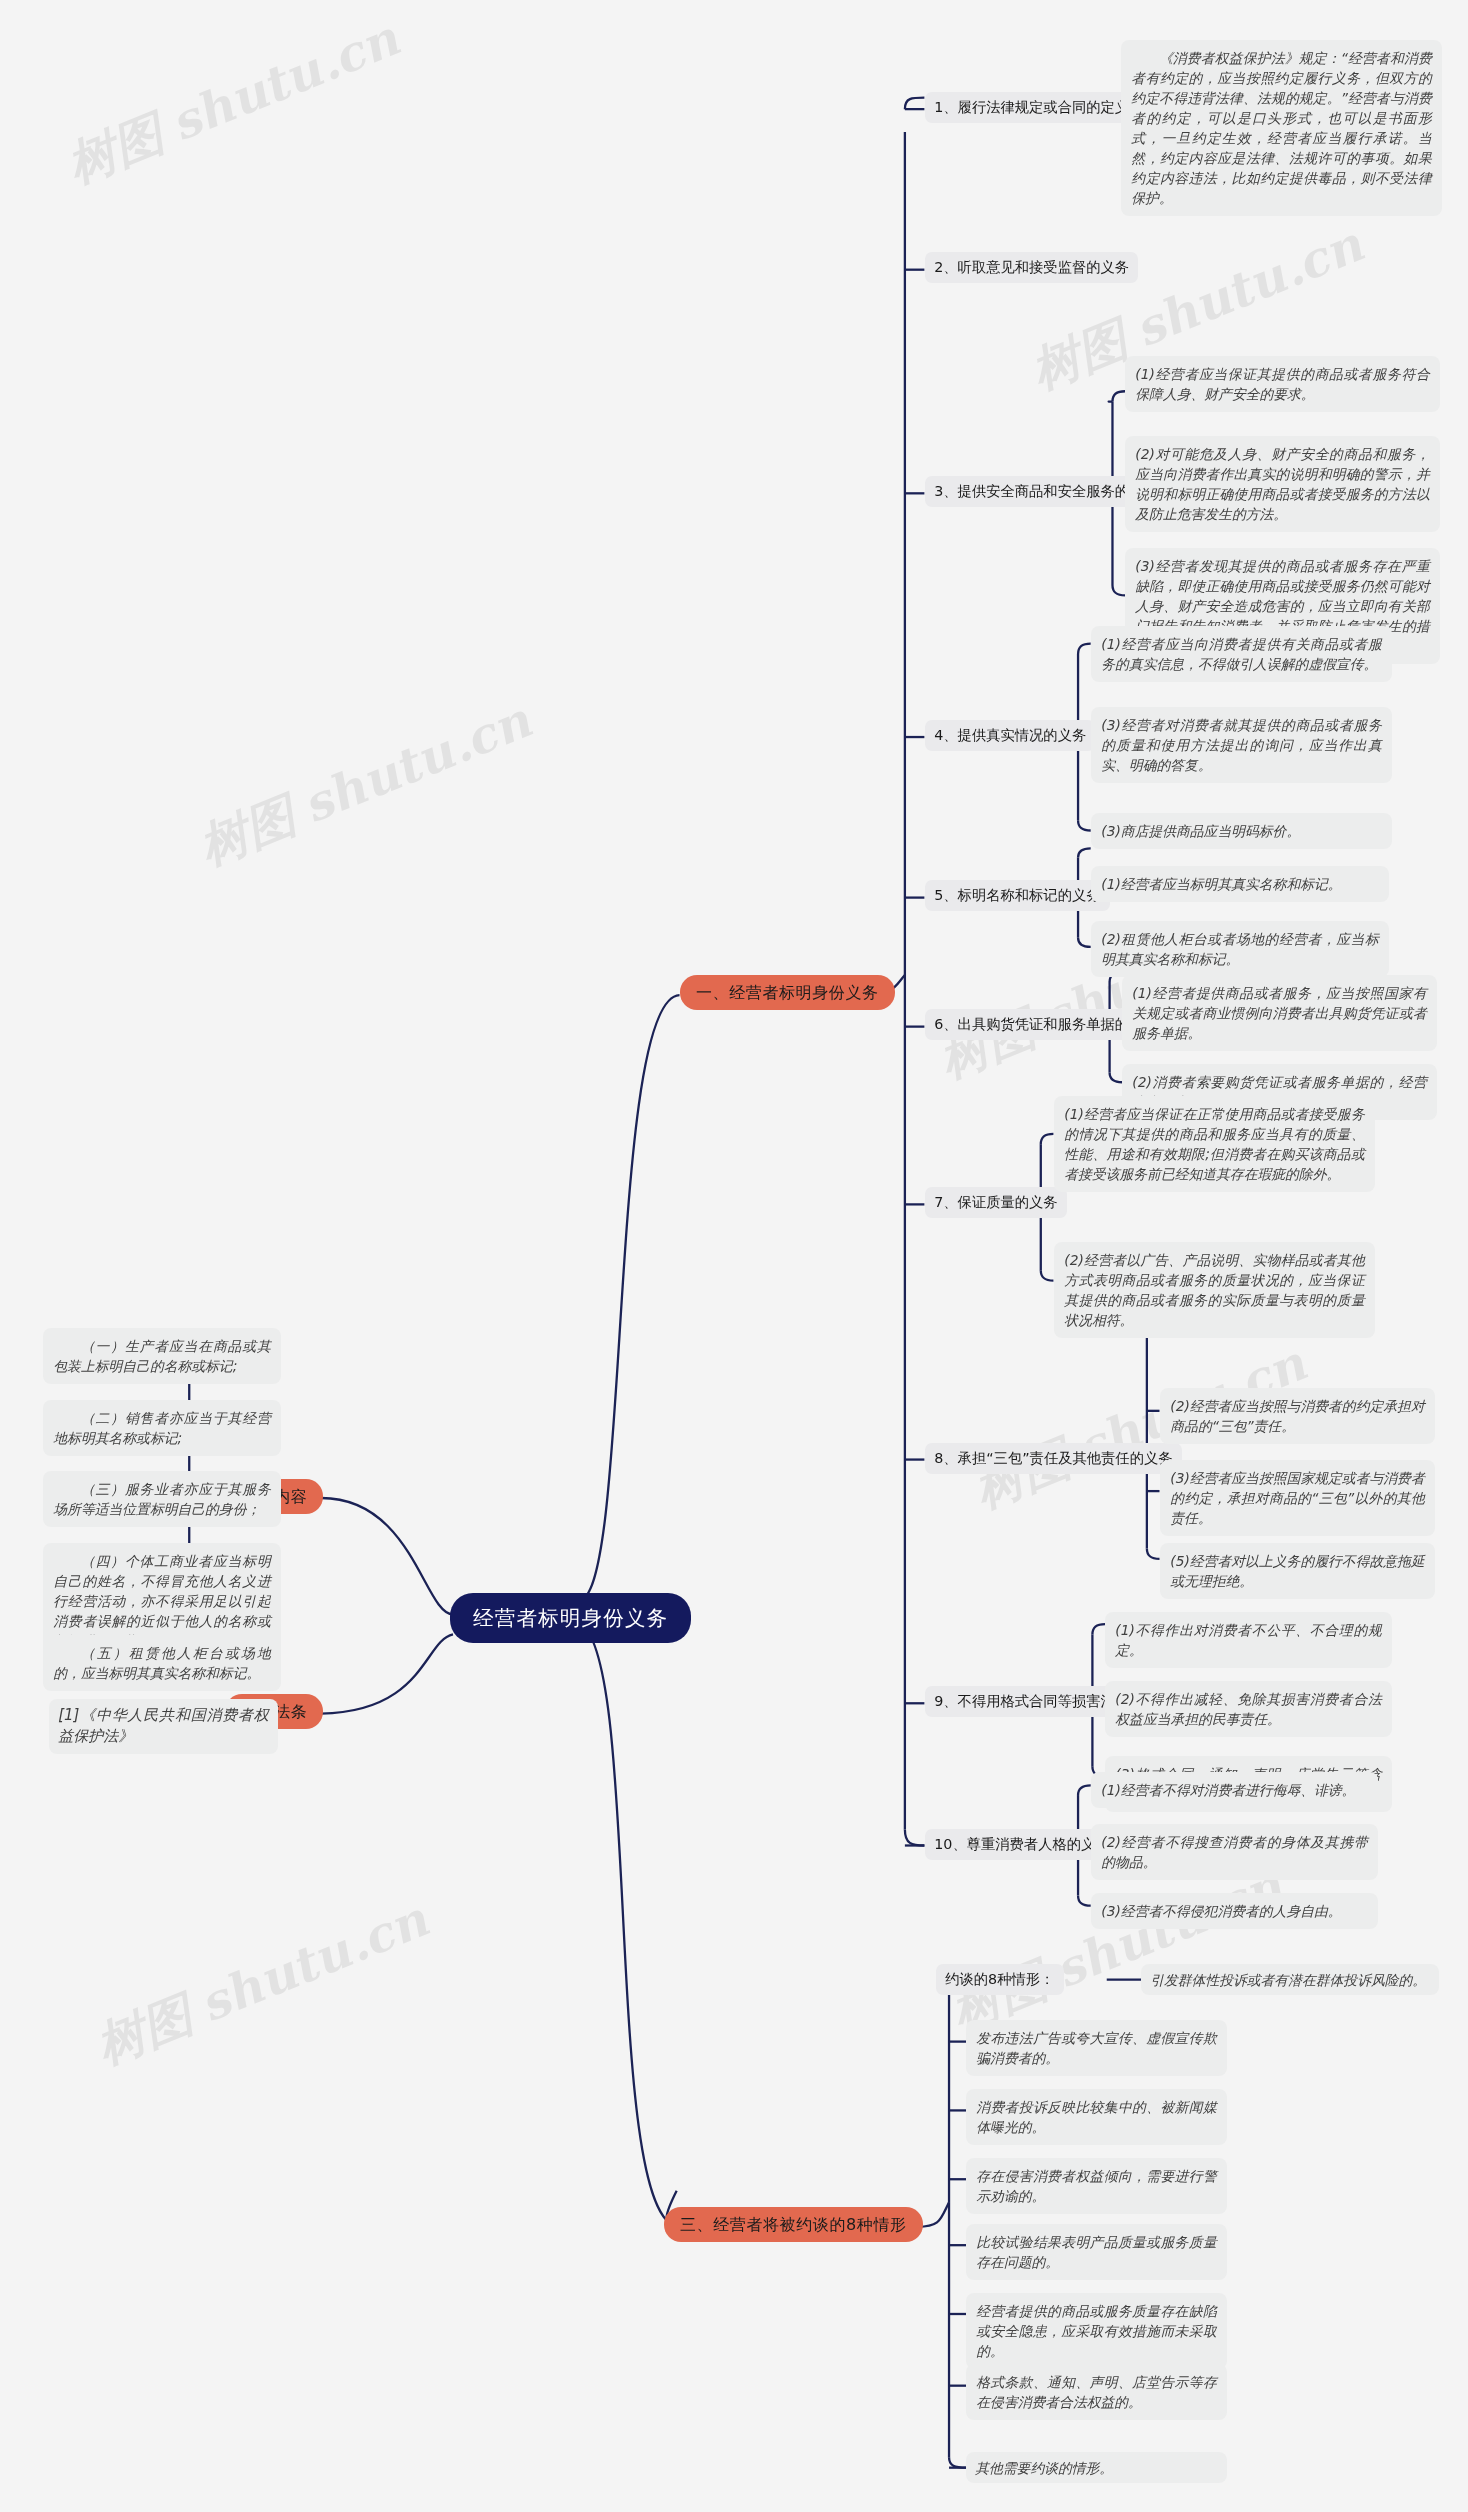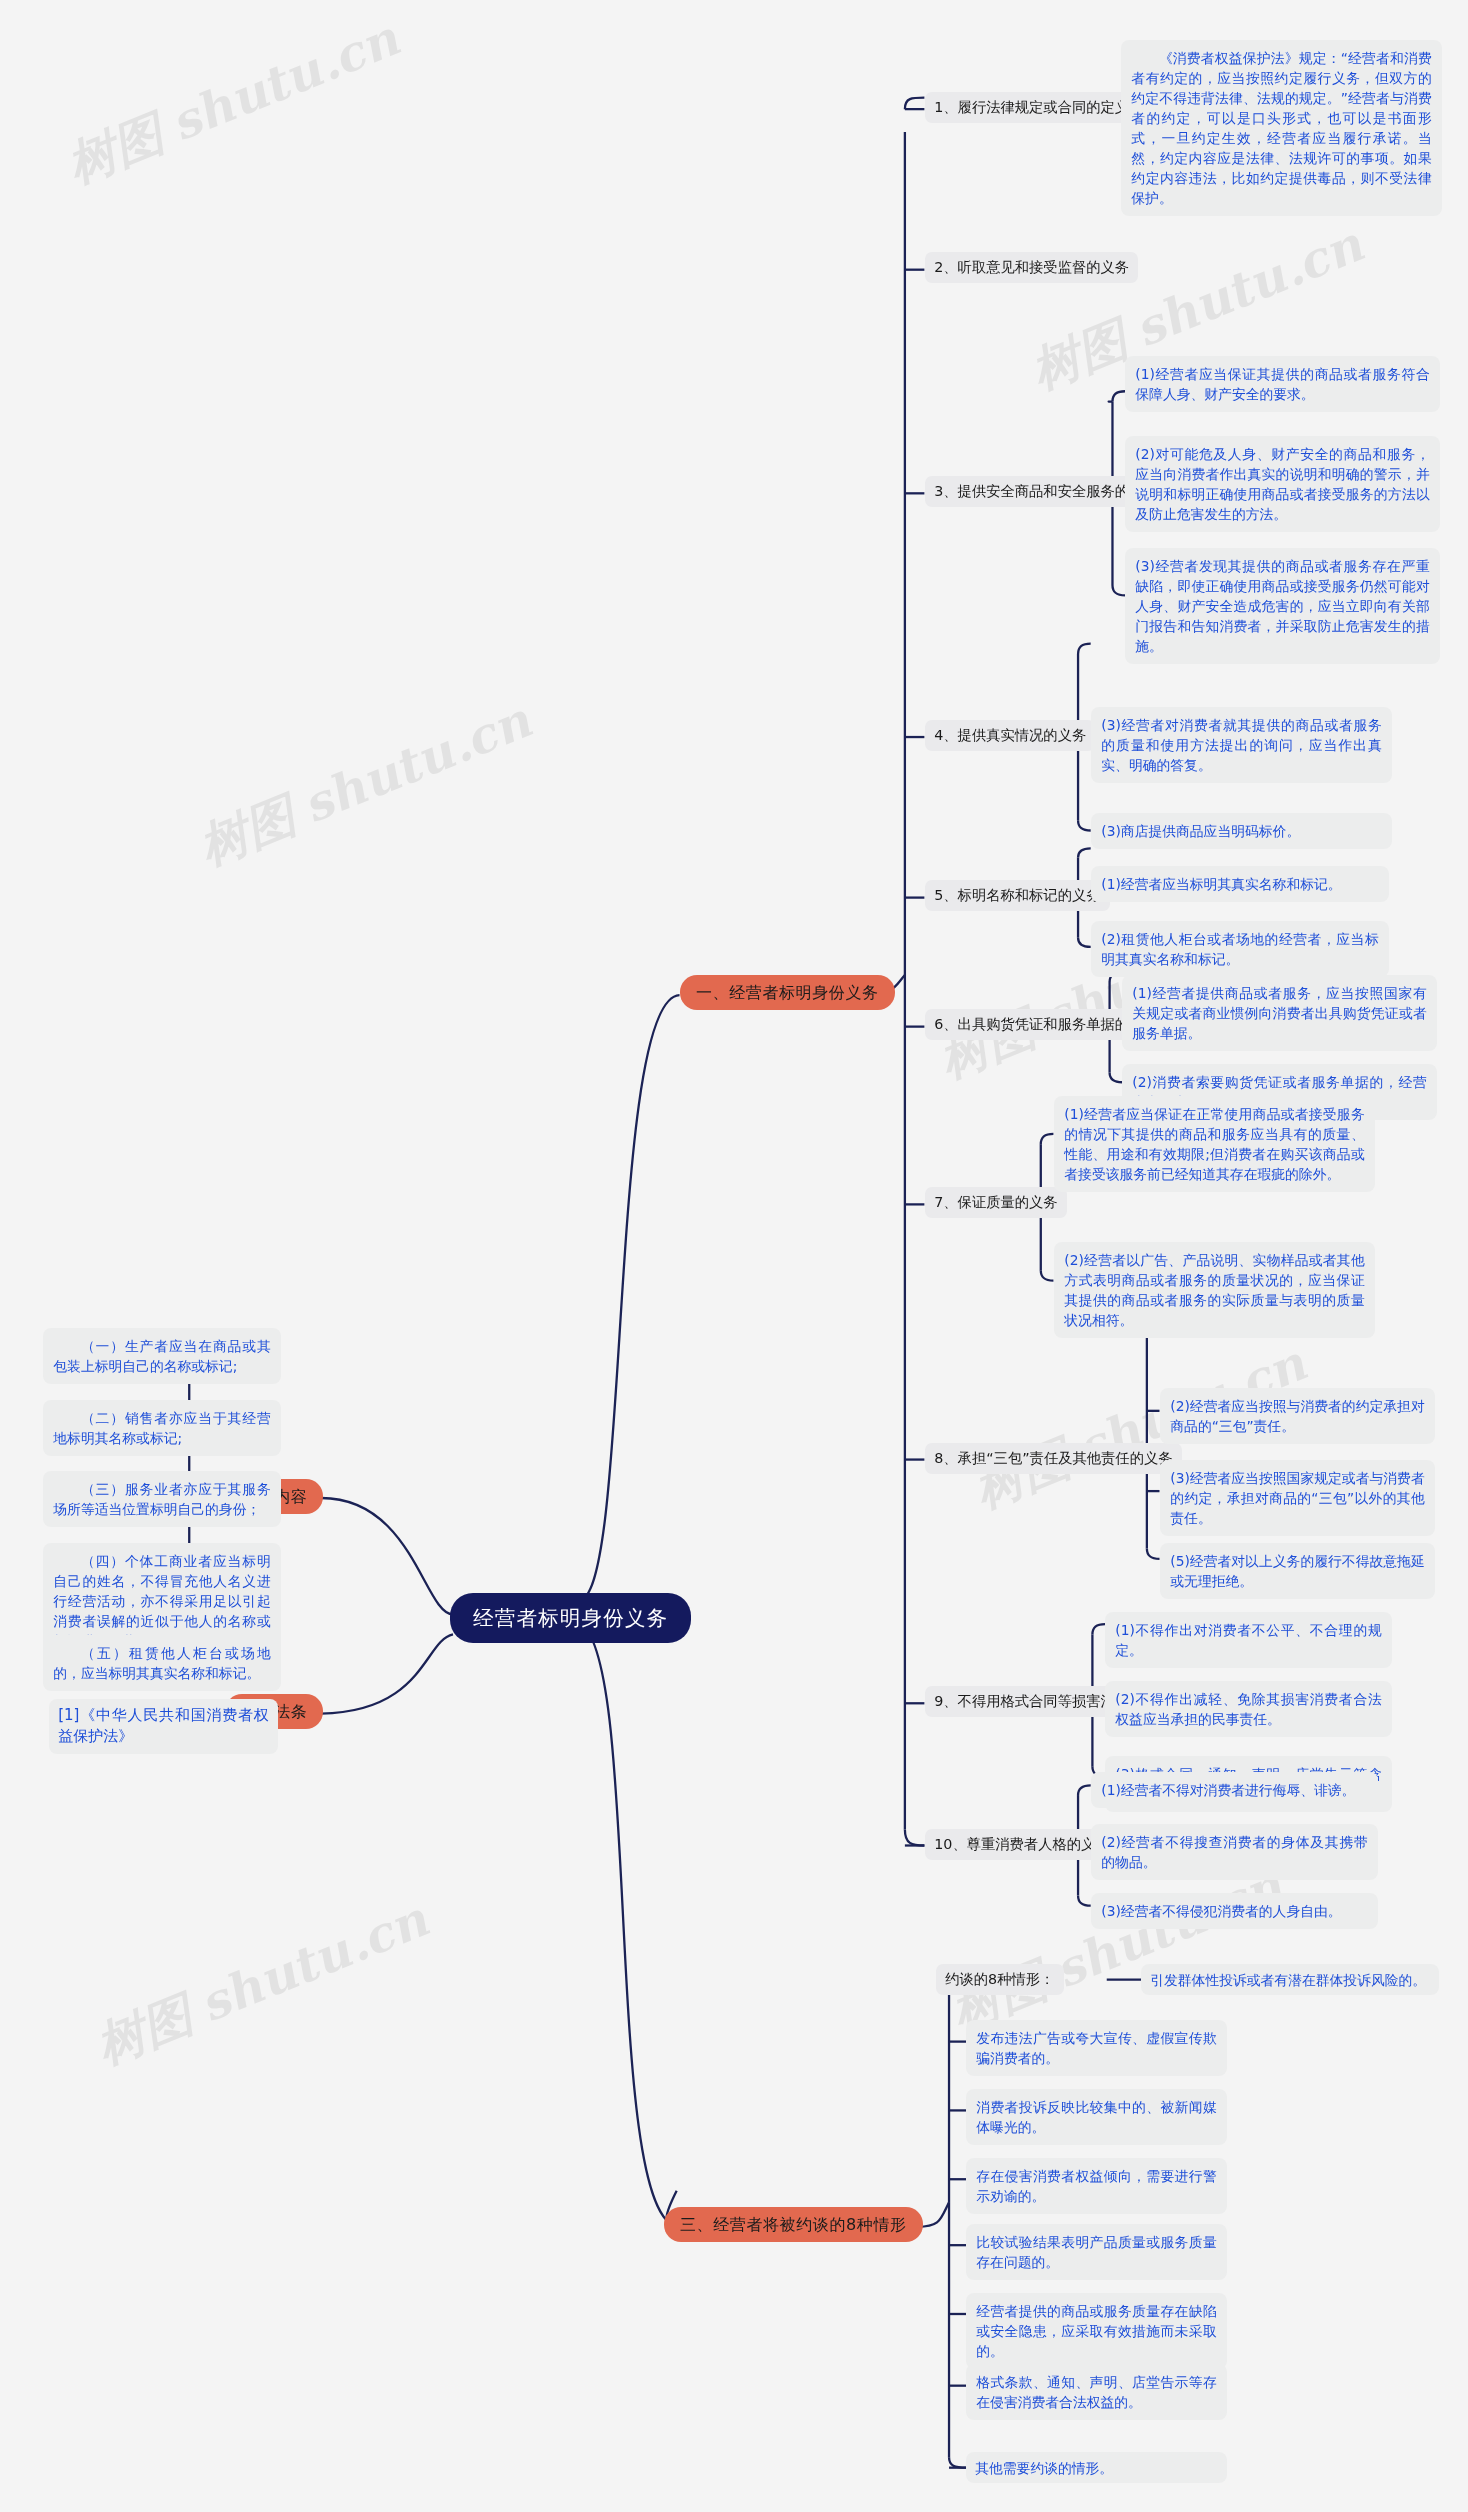--- a/index.html
+++ b/index.html
@@ -9,22 +9,22 @@
   .wm{position:absolute;color:rgba(0,0,0,0.07);font-family:"DejaVu Serif","Liberation Serif",serif;
       font-style:italic;font-weight:700;white-space:nowrap;user-select:none;}
   .node{position:absolute;box-sizing:border-box;}
   .root{background:#141a5e;color:#ffffff;border-radius:23px;
         font-size:20.6px;line-height:1.2;padding:12.6px 23px;white-space:nowrap;
         letter-spacing:1.1px;}
   .branch{background:#e2694f;color:#1b1b1b;border-radius:17px;font-size:16px;
           line-height:1.2;padding:8px 16px;white-space:nowrap;letter-spacing:0.6px;}
   .lvl2{background:#eaeaec;color:#1a1a1a;border-radius:6.9px;font-size:14.3px;
         line-height:1.35;padding:5.7px 9.2px;white-space:nowrap;}
-  .leaf{background:#eceded;color:#1d4ed8;border-radius:8px;font-size:13.8px;
-        line-height:1.45;padding:8px 10.3px;text-align:justify;}
+  .leaf{background:#eceded;color:#404040;border-radius:8px;font-size:13.8px;
+        line-height:1.45;padding:8px 10.3px;text-align:justify;font-style:italic;}
   .leaf.ind{text-indent:2em;}
   .small{font-size:15px;}
 </style>
 </head>
 <body>
 
 <div id="stage">
 
   <div class="wm" style="left:57px;top:69px;font-size:49px;transform:rotate(-22deg);">树图 shutu.cn</div>
   <div class="wm" style="left:189px;top:751px;font-size:49px;transform:rotate(-22deg);">树图 shutu.cn</div>
@@ -164,20 +164,21 @@
   <div class="node lvl2" style="left:925px;top:1443px;">8、承担“三包”责任及其他责任的义务</div>
   <div class="node lvl2" style="left:925px;top:1686px;">9、不得用格式合同等损害消费者合法权益</div>
   <div class="node lvl2" style="left:925px;top:1829px;">10、尊重消费者人格的义务</div>
 
   <div class="node leaf ind" style="left:1121px;top:40px;width:321px;">《消费者权益保护法》规定：“经营者和消费者有约定的，应当按照约定履行义务，但双方的约定不得违背法律、法规的规定。”经营者与消费者的约定，可以是口头形式，也可以是书面形式，一旦约定生效，经营者应当履行承诺。当然，约定内容应是法律、法规许可的事项。如果约定内容违法，比如约定提供毒品，则不受法律保护。</div>
 
   <div class="node leaf" style="left:1125px;top:356px;width:315px;">(1)经营者应当保证其提供的商品或者服务符合保障人身、财产安全的要求。</div>
   <div class="node leaf" style="left:1125px;top:436px;width:315px;">(2)对可能危及人身、财产安全的商品和服务，应当向消费者作出真实的说明和明确的警示，并说明和标明正确使用商品或者接受服务的方法以及防止危害发生的方法。</div>
   <div class="node leaf" style="left:1125px;top:548px;width:315px;">(3)经营者发现其提供的商品或者服务存在严重缺陷，即使正确使用商品或接受服务仍然可能对人身、财产安全造成危害的，应当立即向有关部门报告和告知消费者，并采取防止危害发生的措施。</div>
 
+  <div class="node leaf" style="left:1091px;top:626px;width:301px;">(1)经营者应当向消费者提供有关商品或者服务的真实信息，不得做引人误解的虚假宣传。</div>
   <div class="node leaf" style="left:1091px;top:707px;width:301px;">(3)经营者对消费者就其提供的商品或者服务的质量和使用方法提出的询问，应当作出真实、明确的答复。</div>
   <div class="node leaf" style="left:1091px;top:813px;width:301px;">(3)商店提供商品应当明码标价。</div>
 
   <div class="node leaf" style="left:1091px;top:866px;width:298px;">(1)经营者应当标明其真实名称和标记。</div>
   <div class="node leaf" style="left:1091px;top:921px;width:298px;">(2)租赁他人柜台或者场地的经营者，应当标明其真实名称和标记。</div>
 
   <div class="node leaf" style="left:1122px;top:975px;width:315px;">(1)经营者提供商品或者服务，应当按照国家有关规定或者商业惯例向消费者出具购货凭证或者服务单据。</div>
   <div class="node leaf" style="left:1122px;top:1064px;width:315px;">(2)消费者索要购货凭证或者服务单据的，经营者必须出具。</div>
 
   <div class="node leaf" style="left:1054px;top:1096px;width:321px;">(1)经营者应当保证在正常使用商品或者接受服务的情况下其提供的商品和服务应当具有的质量、性能、用途和有效期限;但消费者在购买该商品或者接受该服务前已经知道其存在瑕疵的除外。</div>

